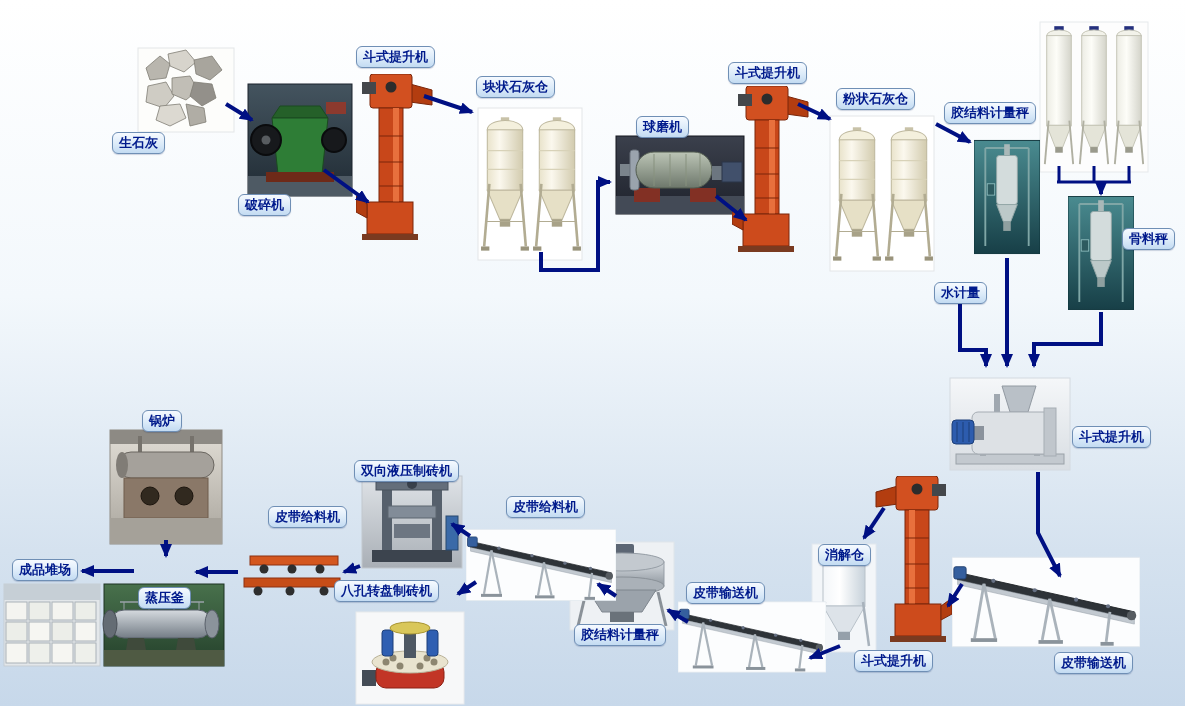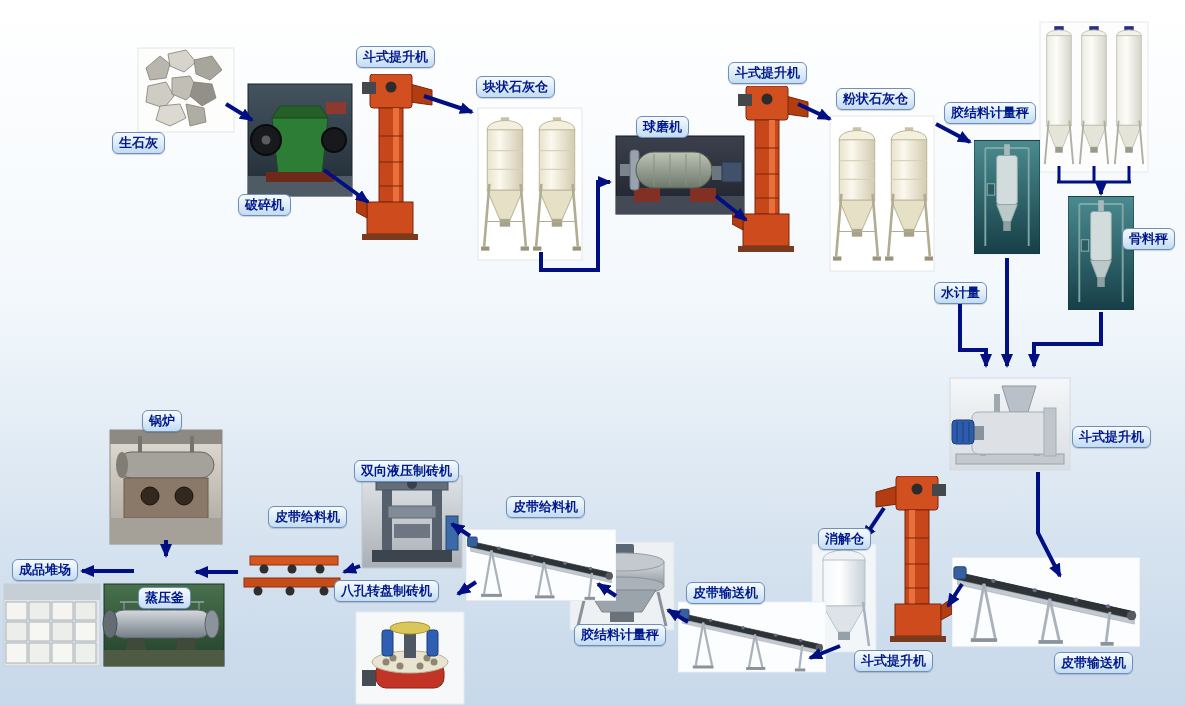--- a/index.html
+++ b/index.html
@@ -415,21 +415,21 @@
   <div class="label" style="left:476px;top:76px">块状石灰仓</div>
   <div class="label" style="left:636px;top:116px">球磨机</div>
   <div class="label" style="left:728px;top:62px">斗式提升机</div>
   <div class="label" style="left:836px;top:88px">粉状石灰仓</div>
   <div class="label" style="left:944px;top:102px">胶结料计量秤</div>
   <div class="label" style="left:1122px;top:228px">骨料秤</div>
   <div class="label" style="left:934px;top:282px">水计量</div>
   <div class="label" style="left:1072px;top:426px">斗式提升机</div>
   <div class="label" style="left:1054px;top:652px">皮带输送机</div>
   <div class="label" style="left:854px;top:650px">斗式提升机</div>
-  <div class="label" style="left:818px;top:528px">消解仓</div>
+  <div class="label" style="left:818px;top:544px">消解仓</div>
   <div class="label" style="left:686px;top:582px">皮带输送机</div>
   <div class="label" style="left:574px;top:624px">胶结料计量秤</div>
   <div class="label" style="left:506px;top:496px">皮带给料机</div>
   <div class="label" style="left:354px;top:460px">双向液压制砖机</div>
   <div class="label" style="left:334px;top:580px">八孔转盘制砖机</div>
   <div class="label" style="left:268px;top:506px">皮带给料机</div>
   <div class="label" style="left:138px;top:587px">蒸压釜</div>
   <div class="label" style="left:142px;top:410px">锅炉</div>
   <div class="label" style="left:12px;top:559px">成品堆场</div>
 

